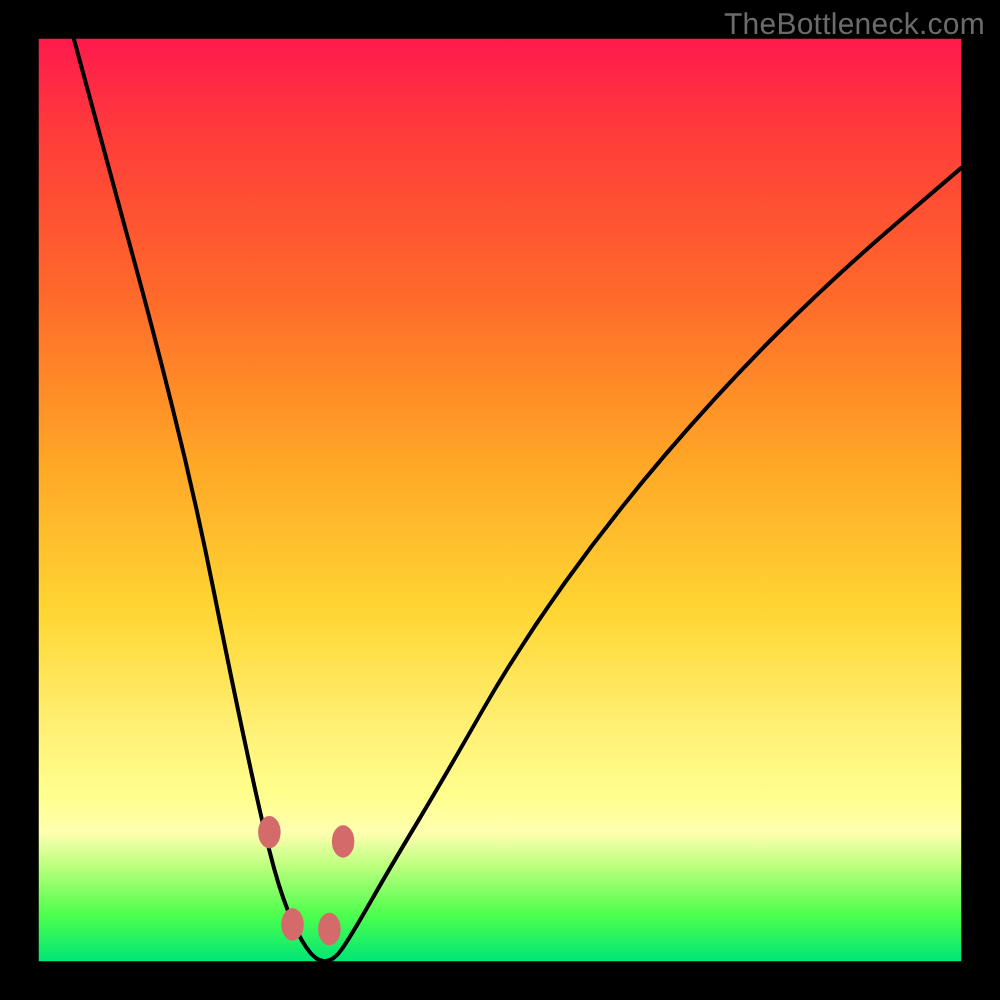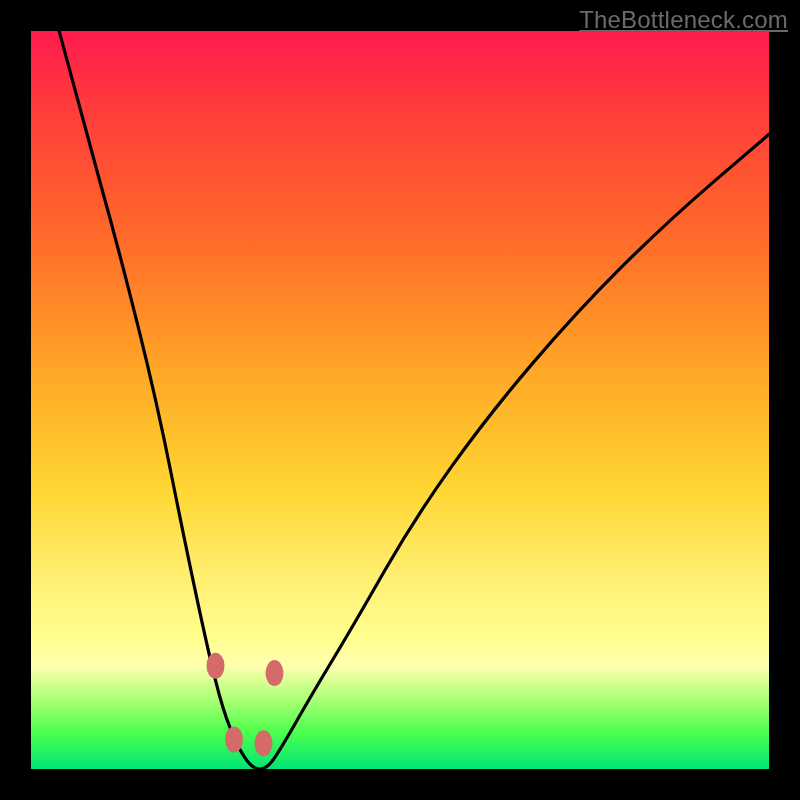--- a/index.html
+++ b/index.html
@@ -33,21 +33,20 @@
   }
   .watermark {
     position: absolute;
     top: 6px;
     right: 12px;
     color: #6b6b6b;
     font-size: 24px;
     font-weight: 500;
     letter-spacing: 0.2px;
     user-select: none;
-    text-decoration: underline;
   }
   svg.curve {
     position: absolute;
     left: 0;
     top: 0;
     width: 738px;
     height: 738px;
     overflow: visible;
   }
   .marker {

